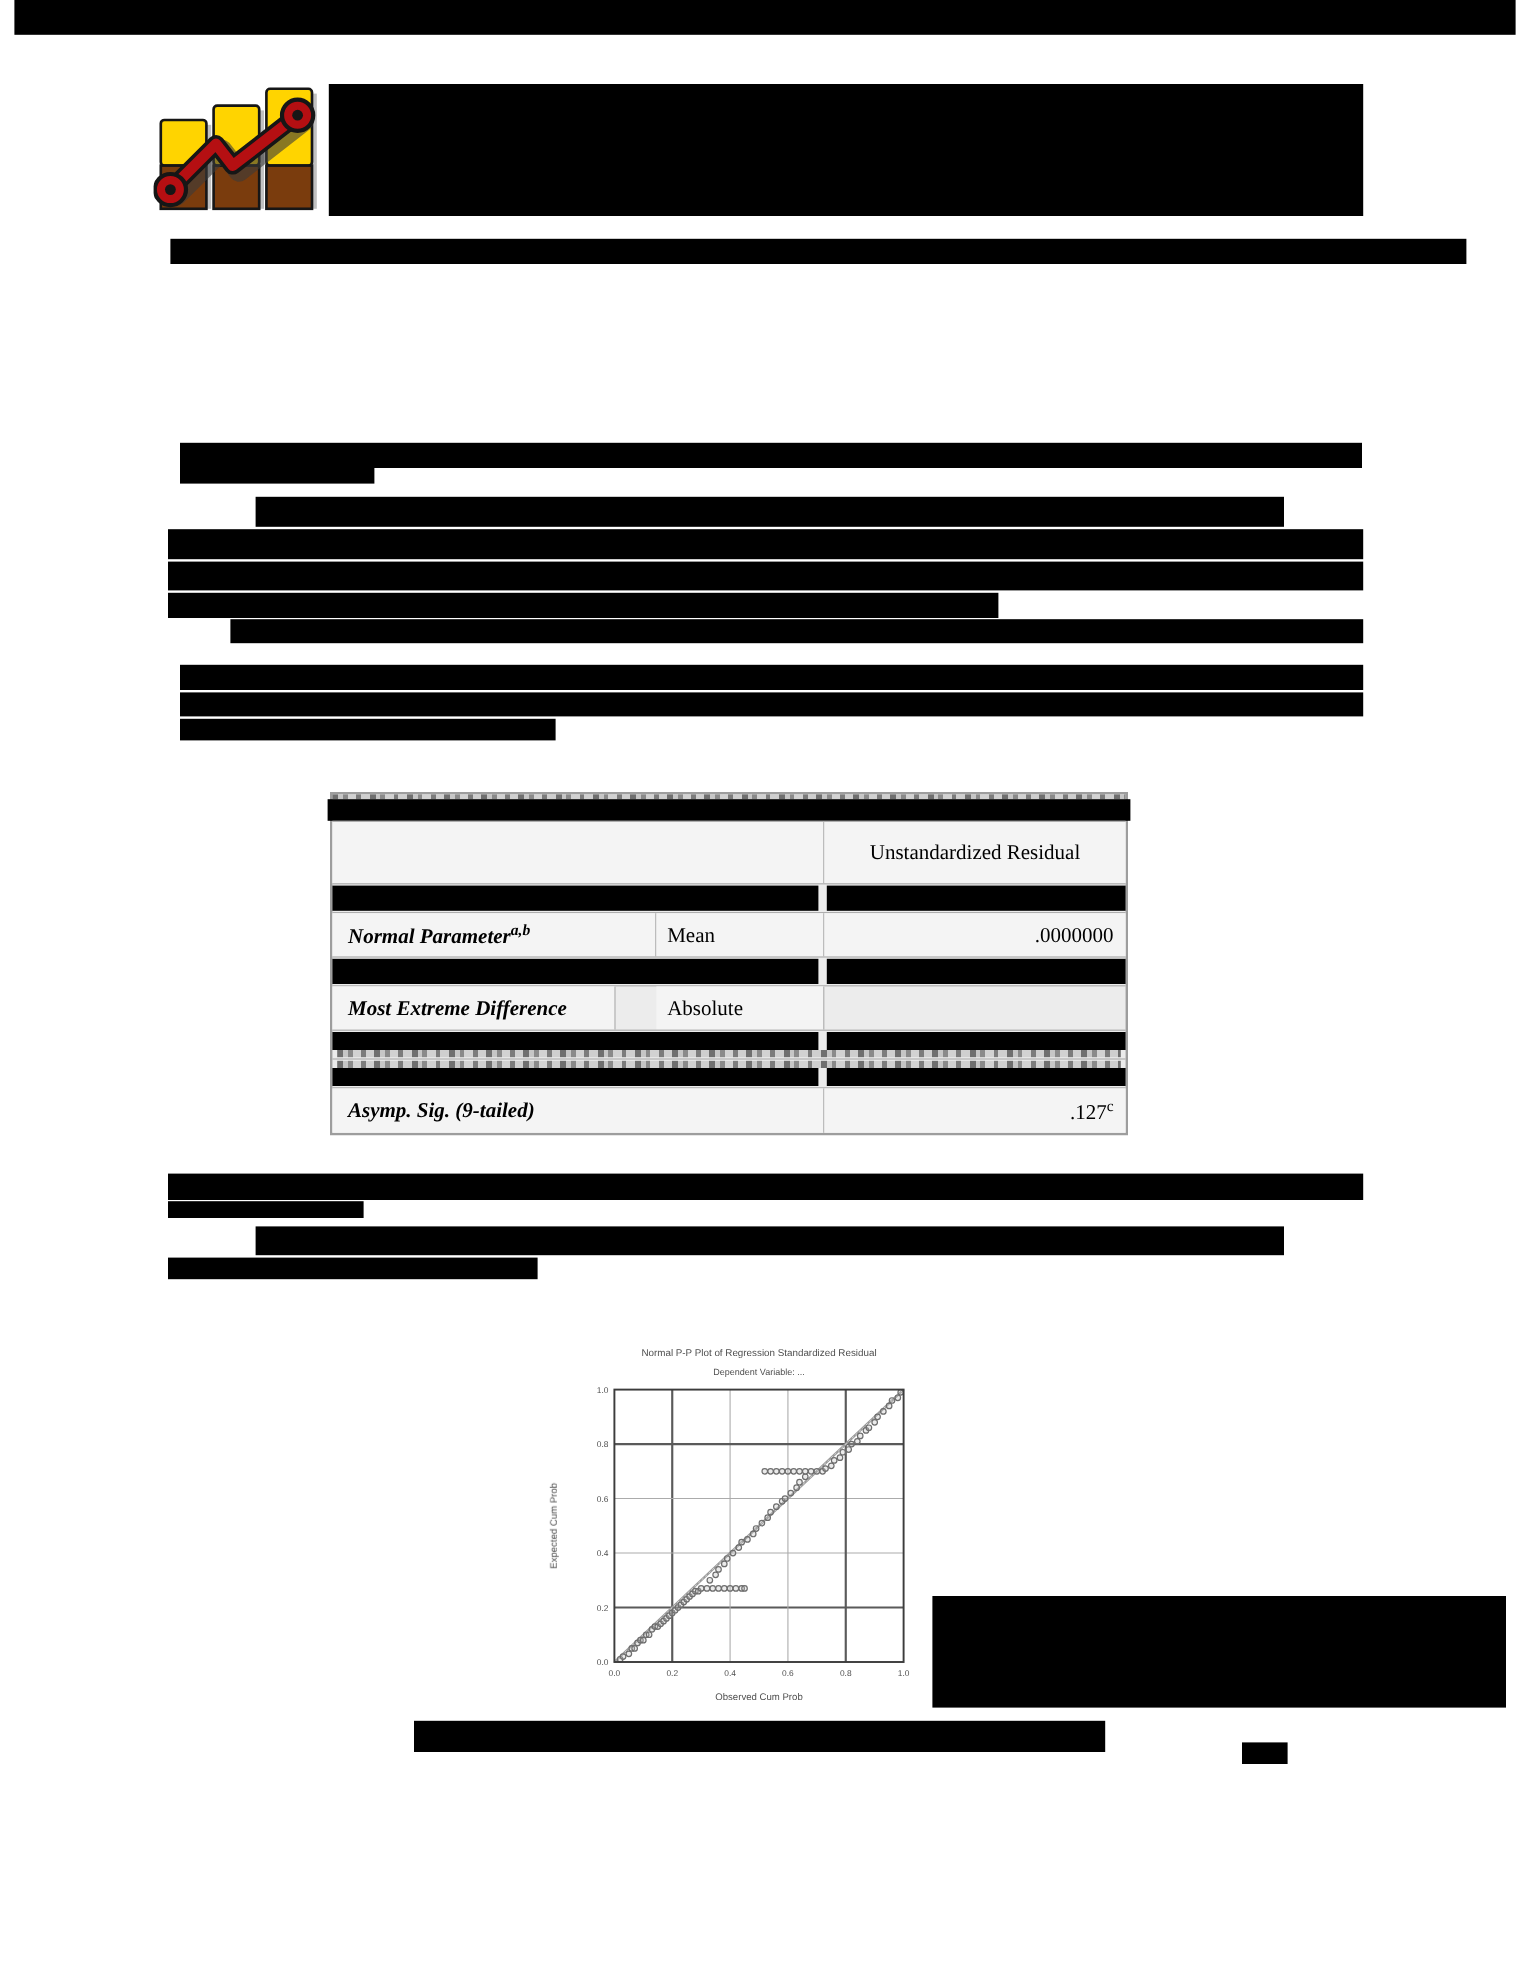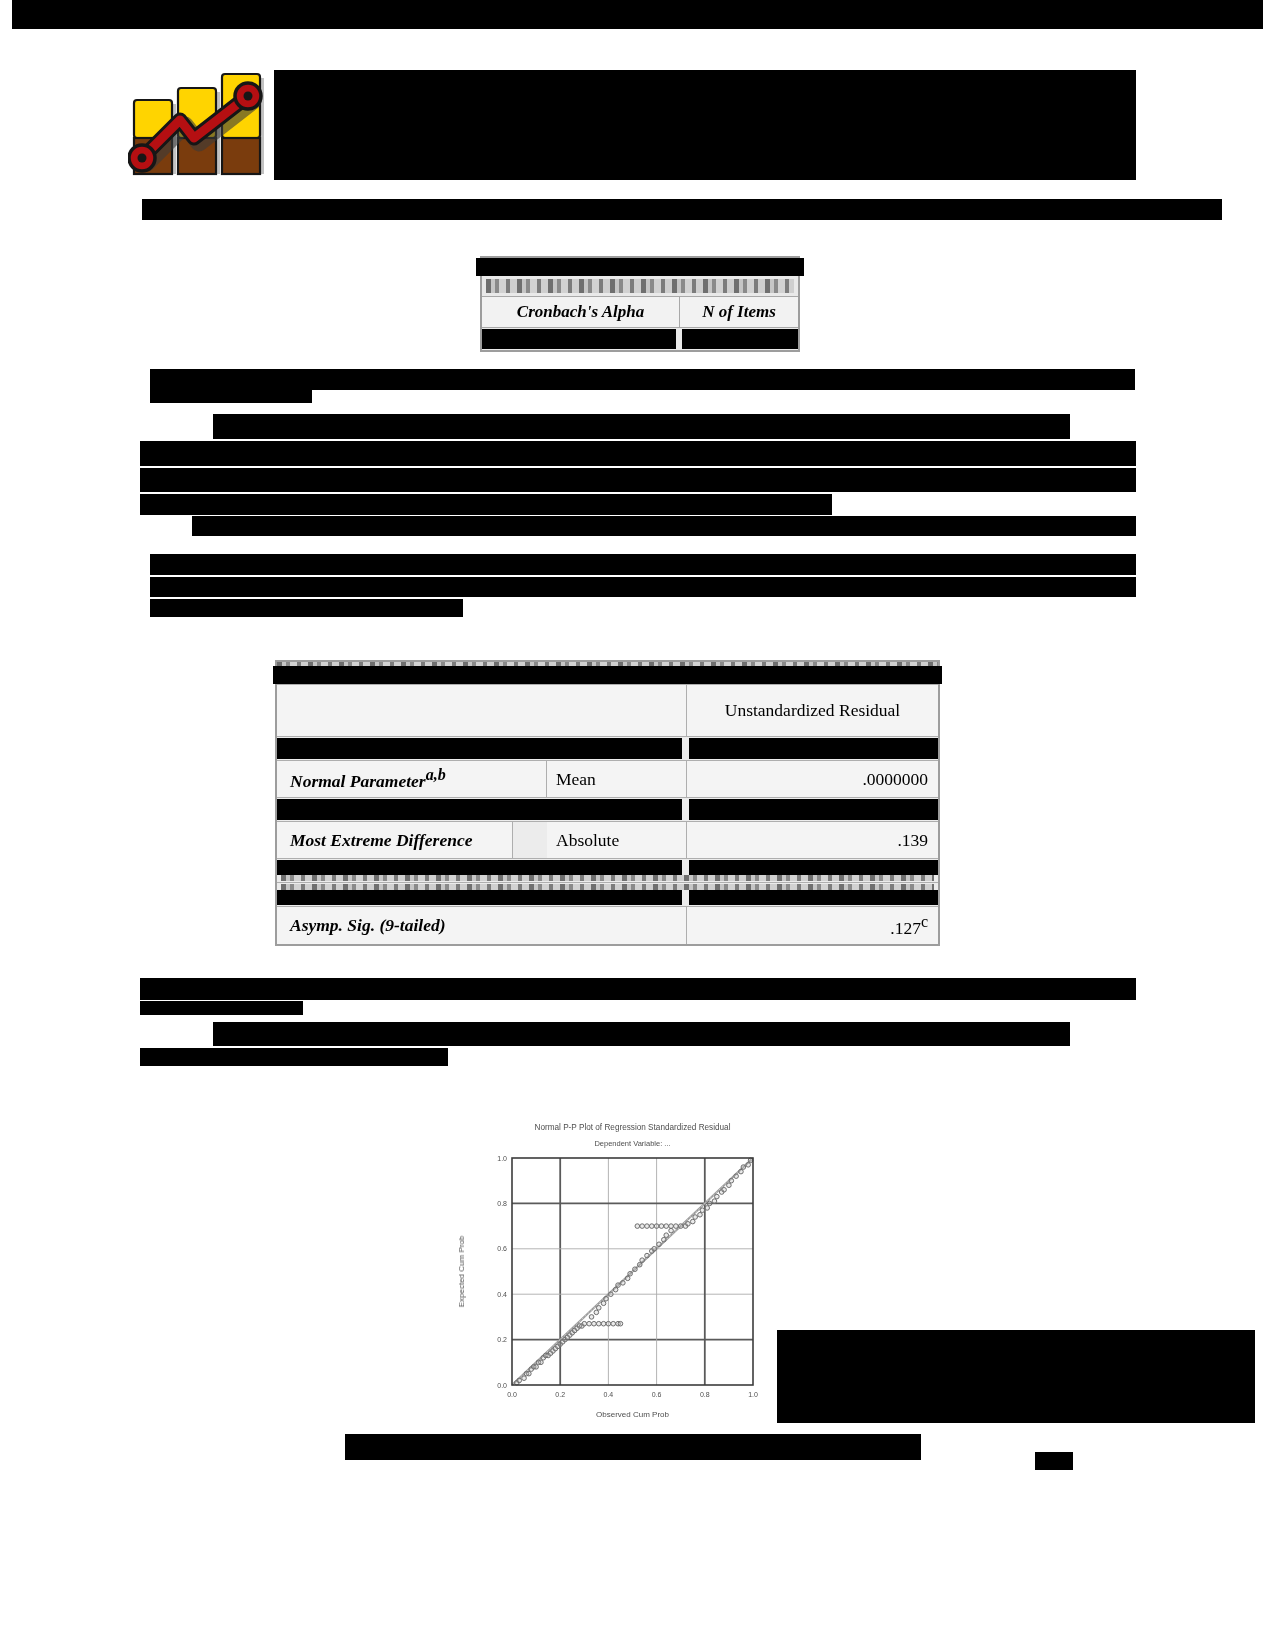--- a/index.html
+++ b/index.html
@@ -35,21 +35,21 @@
   .cell.lab{font-weight:bold;font-style:italic;padding-left:13px;border-right:1.5px solid #aeaeae;}
   .cell.sub{padding-left:9px;border-right:1.5px solid #aeaeae;}
   .cell.val{justify-content:flex-end;padding-right:10px;}
   .cell.hdrL{background:#f4f4f4;border-right:1.5px solid #aeaeae;}
   .cell.hdrR{justify-content:center;}
   .rb{position:absolute;top:1px;bottom:1px;background:#000;}
   .ghostb .rb{bottom:7px;}
   .ghostt .rb{top:7px;}
   .strip{position:absolute;left:4px;right:4px;height:6px;}
   .strip.bot{bottom:1px;} .strip.top{top:1px;}
-  sup{font-size:16px;font-family:Liberation Serif, serif;}
+  sup{font-size:13px;font-family:Liberation Serif, serif;}
   
   #pp-chart text{filter:blur(0.55px);fill:#4f4f4f;font-family:"Liberation Sans","DejaVu Sans",sans-serif;}
   .grid-strong{stroke:#5a5a5a;stroke-width:1.8;}
   .grid-light{stroke:#ababab;stroke-width:0.9;}
   
   #logo{position:absolute;}
 </style>
 </head>
 <body>
 
@@ -73,36 +73,20 @@
       <polyline points="16,104 54,66 68,84 122,42" fill="none" stroke="#3a3a3a" stroke-width="17" stroke-linecap="round" stroke-linejoin="round" transform="translate(3,3)" opacity="0.6"></polyline>
       <polyline points="14,102 52,64 66,82 120,40" fill="none" stroke="#161616" stroke-width="15" stroke-linecap="round" stroke-linejoin="round"></polyline>
       <polyline points="14,102 52,64 66,82 120,40" fill="none" stroke="#b50f12" stroke-width="9" stroke-linecap="round" stroke-linejoin="round"></polyline>
       <circle cx="14" cy="102" r="13" fill="#b50f12" stroke="#161616" stroke-width="3.5"></circle>
       <circle cx="14" cy="102" r="4.5" fill="#161616"></circle>
       <circle cx="120" cy="40" r="13" fill="#b50f12" stroke="#161616" stroke-width="3.5"></circle>
       <circle cx="120" cy="40" r="4.5" fill="#161616"></circle>
     </g>
   </svg>
 
-  <div id="rel-table" style="left:480px;top:256px;width:320px;">
-    <div class="rel-row" style="height:18px">
-      <div class="rel-caption-black"></div>
-    </div>
-    <div class="rel-row" style="height:20px">
-      <div class="rel-ghost speck"></div>
-    </div>
-    <div class="rel-row rel-header" style="height:32px">
-      <div class="rel-hcell c1" style="width:198px">Cronbach's Alpha</div>
-      <div class="rel-hcell" style="width:118px">N of Items</div>
-    </div>
-    <div class="rel-row" style="height:22px">
-      <div class="rel-black-cell" style="left:0;width:194px"></div>
-      <div class="rel-black-cell" style="left:200px;right:0"></div>
-    </div>
-  </div>
 
   <div id="ks-table" style="left: 275px; top: 660px; width: 665px;">
       <div class="ks-row" style="height: 22px; border-top: none;">
         <div class="capspeck speck"></div>
                      <div class="blackfill"></div>
       </div>
       <div class="ks-row" style="height: 52px;">
         <div class="cell hdrL" style="left:0;width:410px"></div>
          <div class="cell hdrR" style="left:410px;width:251px">Unstandardized Residual</div>
       </div>
@@ -121,23 +105,20 @@
       </div>
       <div class="ks-row" style="height: 24px;">
         <div class="rb" style="left:0;width:405px"></div>
          <div class="rb" style="left:412px;width:249px"></div>
       </div>
       <div class="ks-row" style="height: 37px;">
         <div class="cell lab" style="left:0;width:236px">
           <span>Most Extreme Difference</span>
         </div>
         <div class="cell sub" style="left:270px;width:140px">Absolute</div>
-        <div class="cell val" style="left:410px;width:251px">
-          <span>.139</span>
-        </div>
       </div>
       <div class="ks-row ghostb" style="height: 24px;">
         <div class="rb" style="left:0;width:405px"></div>
          <div class="rb" style="left:412px;width:249px"></div>
         <div class="strip bot speck"></div>
       </div>
       <div class="ks-row ghostt" style="height: 24px;">
         <div class="rb" style="left:0;width:405px"></div>
          <div class="rb" style="left:412px;width:249px"></div>
         <div class="strip top speck"></div>

